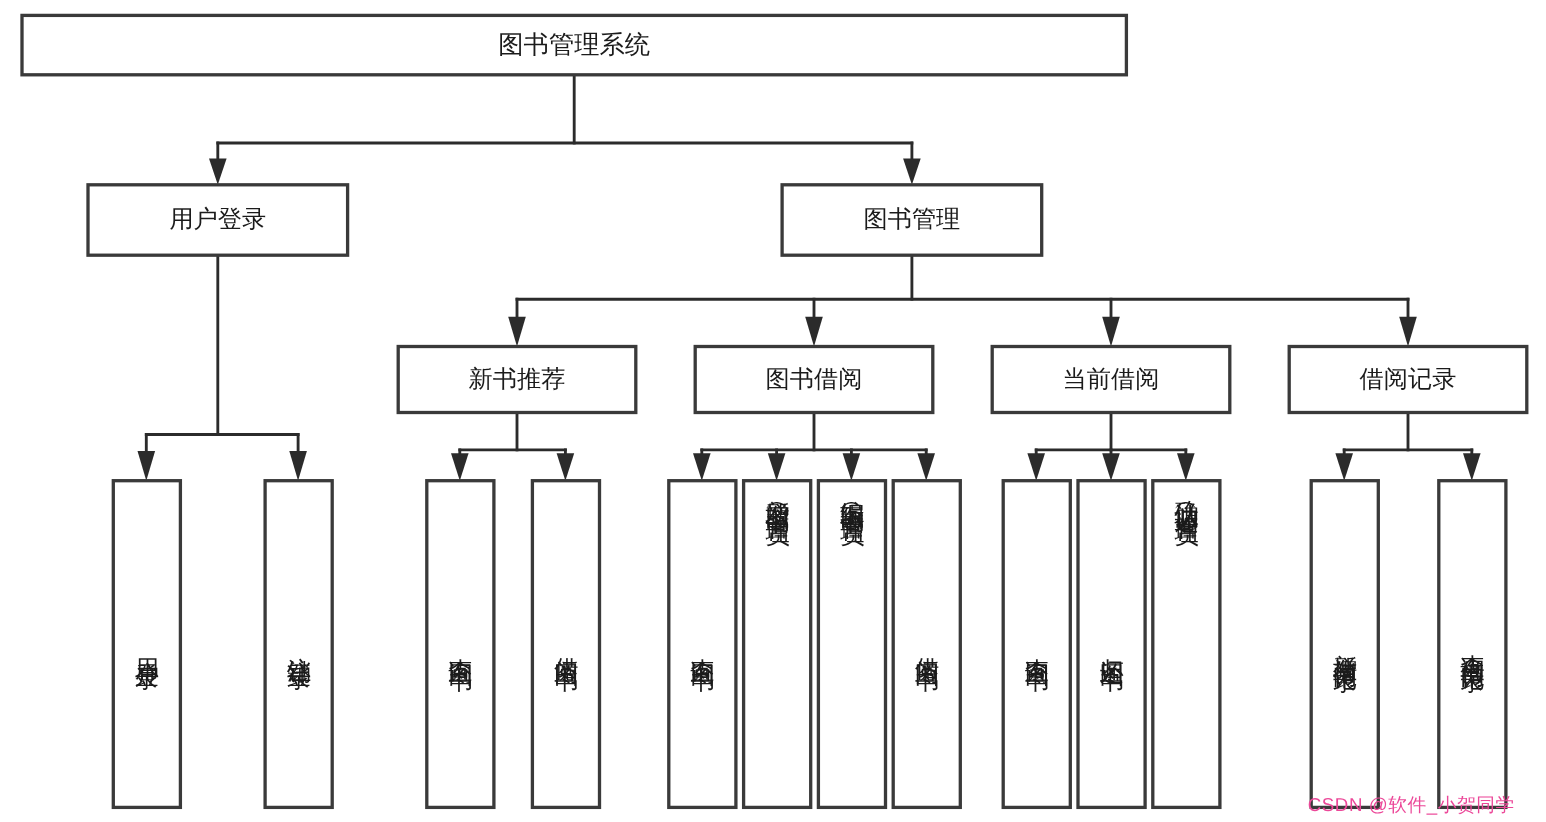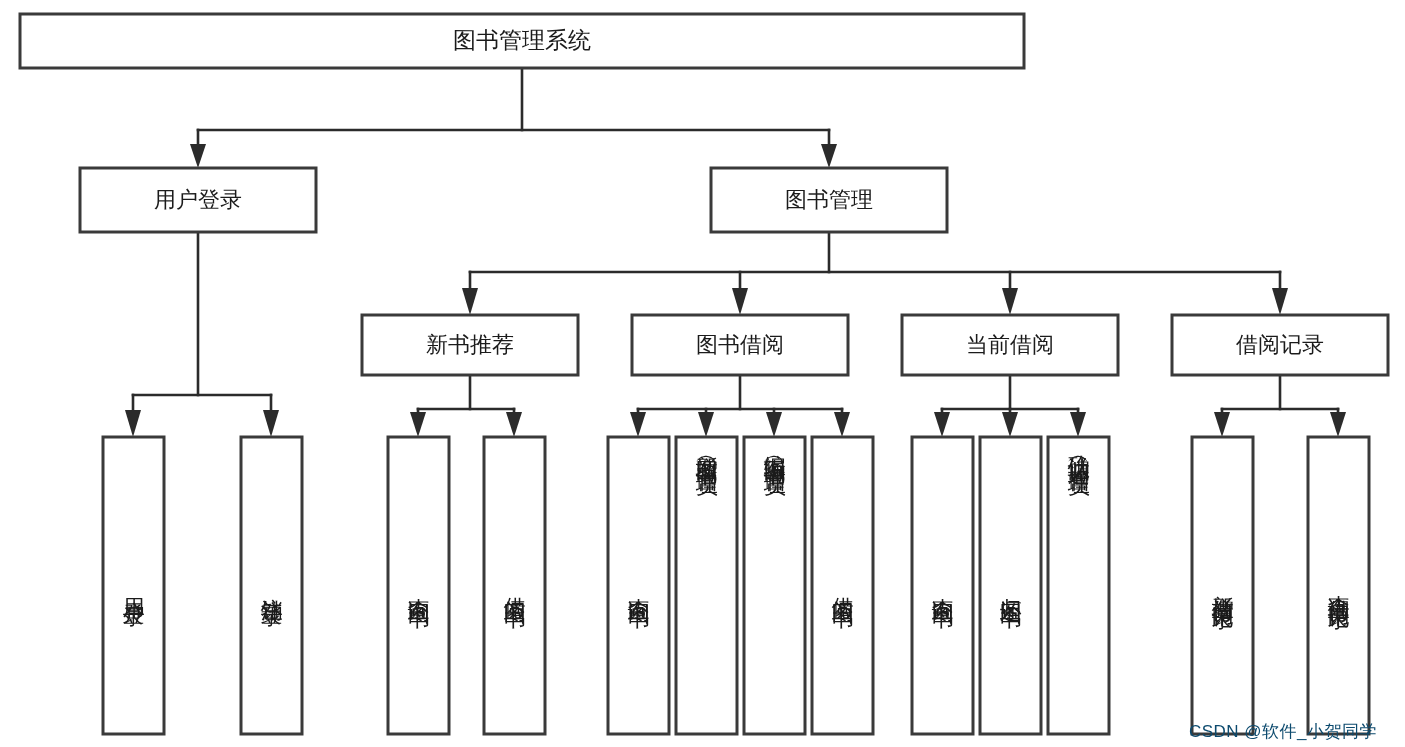--- a/index.html
+++ b/index.html
@@ -24,21 +24,21 @@
   }
   .leaf-label{
     writing-mode:vertical-rl;text-orientation:upright;
     font-family:"Liberation Sans","DejaVu Sans",sans-serif;
     font-size:22px;color:#1b1b1b;line-height:1.30;letter-spacing:3px;
     white-space:nowrap;text-align:center;
   }
   .watermark{
     position:absolute;right:8px;bottom:4px;
     font-family:"Liberation Sans","DejaVu Sans",sans-serif;
-    font-size:17px;color:#0c4a6e;letter-spacing:0.5px;white-space:nowrap;
+    font-size:17px;color:#ec4899;letter-spacing:0.5px;white-space:nowrap;
   }
 </style>
 </head>
 <body>
 
 <div id="diagram-root">
 
   <svg id="flow" viewBox="0 0 1405 747">
     <defs></defs>
 

